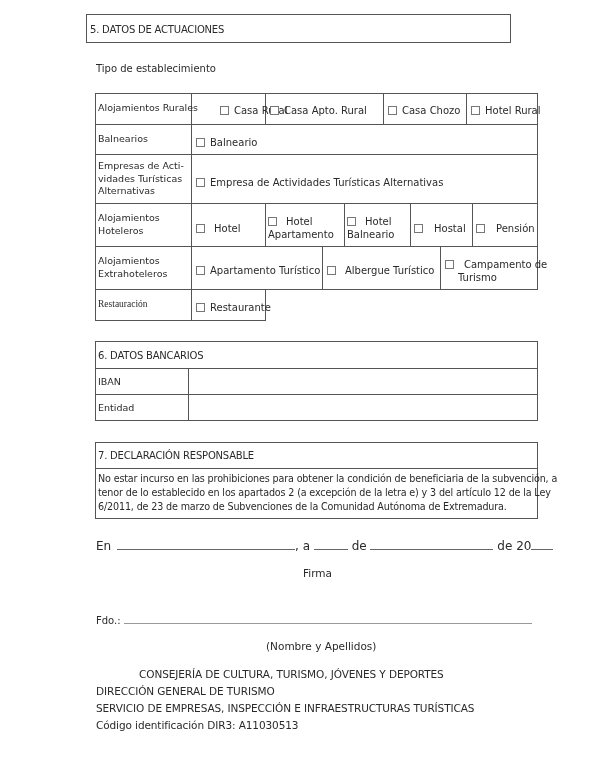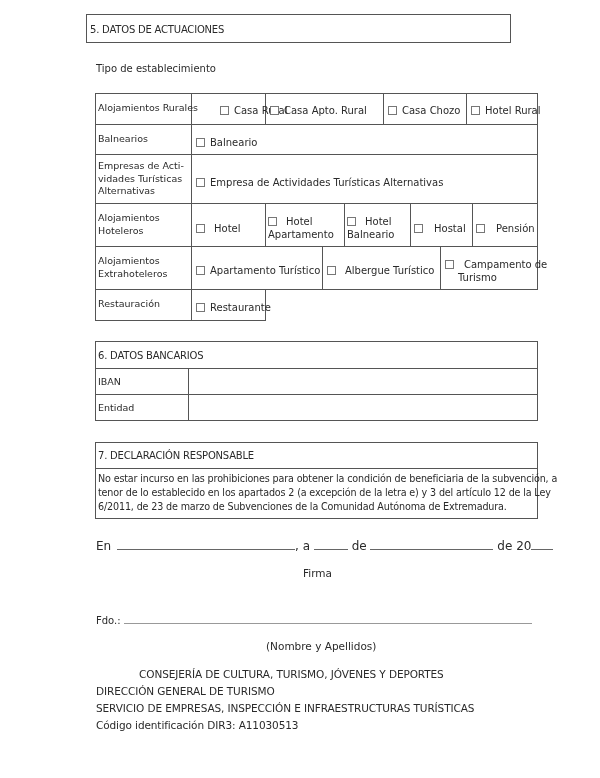--- a/index.html
+++ b/index.html
@@ -89,21 +89,21 @@
     <div>Alojamientos</div>
     <div>Extrahoteleros</div>
   </div>
   <span class="t" style="left:196px;top:264px;"><span class="cb"></span><span>Apartamento Turístico</span></span>
   <span class="t" style="left:327px;top:264px;"><span class="cb" style="margin-right:9px;"></span><span>Albergue Turístico</span></span>
   <div class="t" style="left:445px;top:258px;">
     <div><span class="cb" style="margin-right:10px;"></span><span>Campamento de</span></div>
     <div style="padding-left:13px;">Turismo</div>
   </div>
 
-  <span class="lbl" style="left:98px;top:298px;">Restauración</span>
+  <span class="lbl" style="left:98px;top:298px;font-family:Liberation Serif, serif;">Restauración</span>
   <span class="t" style="left:196px;top:301px;"><span class="cb"></span><span>Restaurante</span></span>
 </div>
 
 <div>
   <div class="box" style="left:95px;top:341px;width:443px;height:80px;"></div>
   <div class="hl" style="left:95px;top:368px;width:443px;"></div>
   <div class="hl" style="left:95px;top:394px;width:443px;"></div>
   <div class="vl" style="left:188px;top:368px;height:53px;"></div>
   <span class="t sec-title" style="left:98px;top:349px;">6. DATOS BANCARIOS</span>
   <span class="lbl" style="left:98px;top:376px;">IBAN</span>

